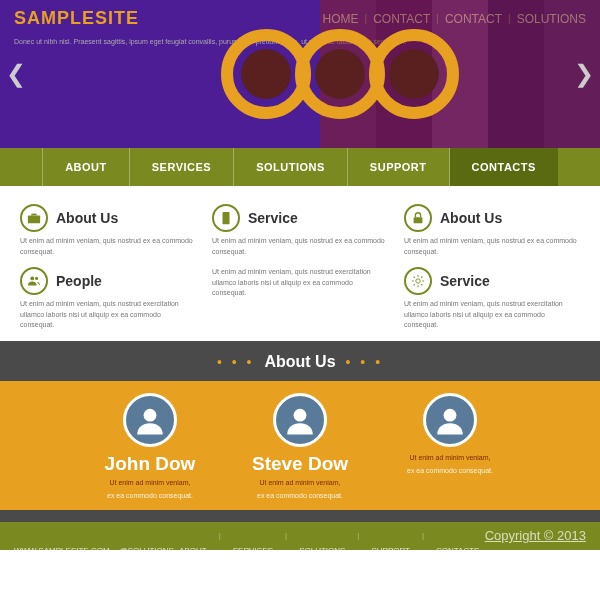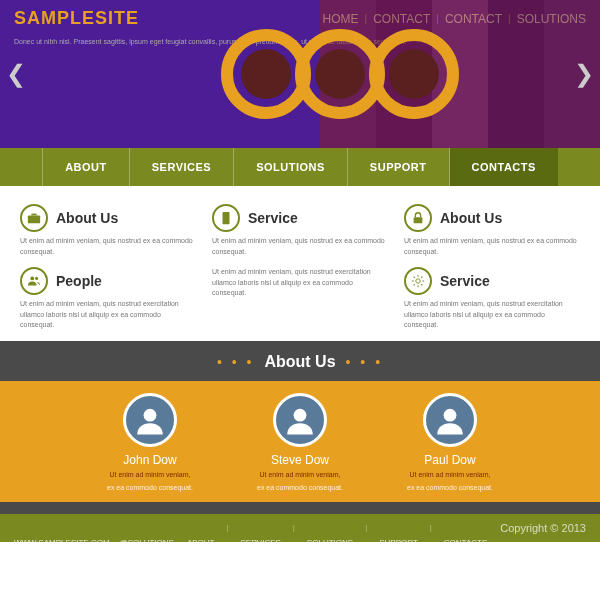--- a/index.html
+++ b/index.html
@@ -174,38 +174,38 @@
     .team-avatar {
       width: 54px; height: 54px;
       border-radius: 50%;
       border: 3px solid white;
       margin: 0 auto 6px;
       background: #5a7a9a;
       display: flex; align-items: center; justify-content: center;
       overflow: hidden;
     }
     .team-avatar svg { width: 32px; height: 32px; fill: white; }
-    .team-name { font-size: 12px; font-weight: normal; color: white; }
+    .team-name { font-size: 19px; font-weight: bold; color: white; }
     .team-text { font-size: 7px; color: rgba(255,255,255,0.85); line-height: 1.5; margin-top: 3px; }
     .team-text-orange { color: #7a2a00; font-size: 7px; }
 
     
     .footer {
       background: #7a8a20;
       padding: 6px 14px;
       display: flex;
       align-items: center;
       justify-content: space-between;
       height: 28px;
     }
     .footer-links { display: flex; gap: 12px; align-items: center; }
     .footer-link { color: rgba(255,255,255,0.8); font-size: 8px; text-decoration: none; margin-top: 29px; }
     .footer-sep { color: rgba(255,255,255,0.4); font-size: 8px; }
     .footer-left { display: flex; gap: 10px; }
-    .footer-copyright { color: rgba(255,255,255,0.7); font-size: 11px; }
+    .footer-copyright { color: rgba(255,255,255,0.7); font-size: 13px; text-decoration: underline; }
   </style>
 </head>
 <body>
 
 <div class="header">
 
   <div class="header-bars">
     <div class="header-bar" style="background:#8B2020;"></div>
     <div class="header-bar" style="background:#7a1010;"></div>
     <div class="header-bar" style="background:#9B3030;"></div>
@@ -367,21 +367,20 @@
       <div class="team-text">ex ea commodo consequat.</div>
     </div>
 
     <div class="team-card">
       <div class="team-avatar">
         <svg viewBox="0 0 40 40">
             <circle cx="20" cy="14" r="8" fill="white"></circle>
             <path d="M4 38c0-9 7-14 16-14s16 5 16 14" fill="white"></path>
           </svg>
       </div>
-      <div class="team-name">Paul Dow</div>
       <div class="team-text team-text-orange">Ut enim ad minim veniam,</div>
       <div class="team-text">ex ea commodo consequat.</div>
     </div>
   </div>
 </div>
 
 <footer class="footer">
   <div class="footer-left">
     <a class="footer-link">WWW.SAMPLESITE.COM</a>
     <a class="footer-link">@SOLUTIONS</a>

